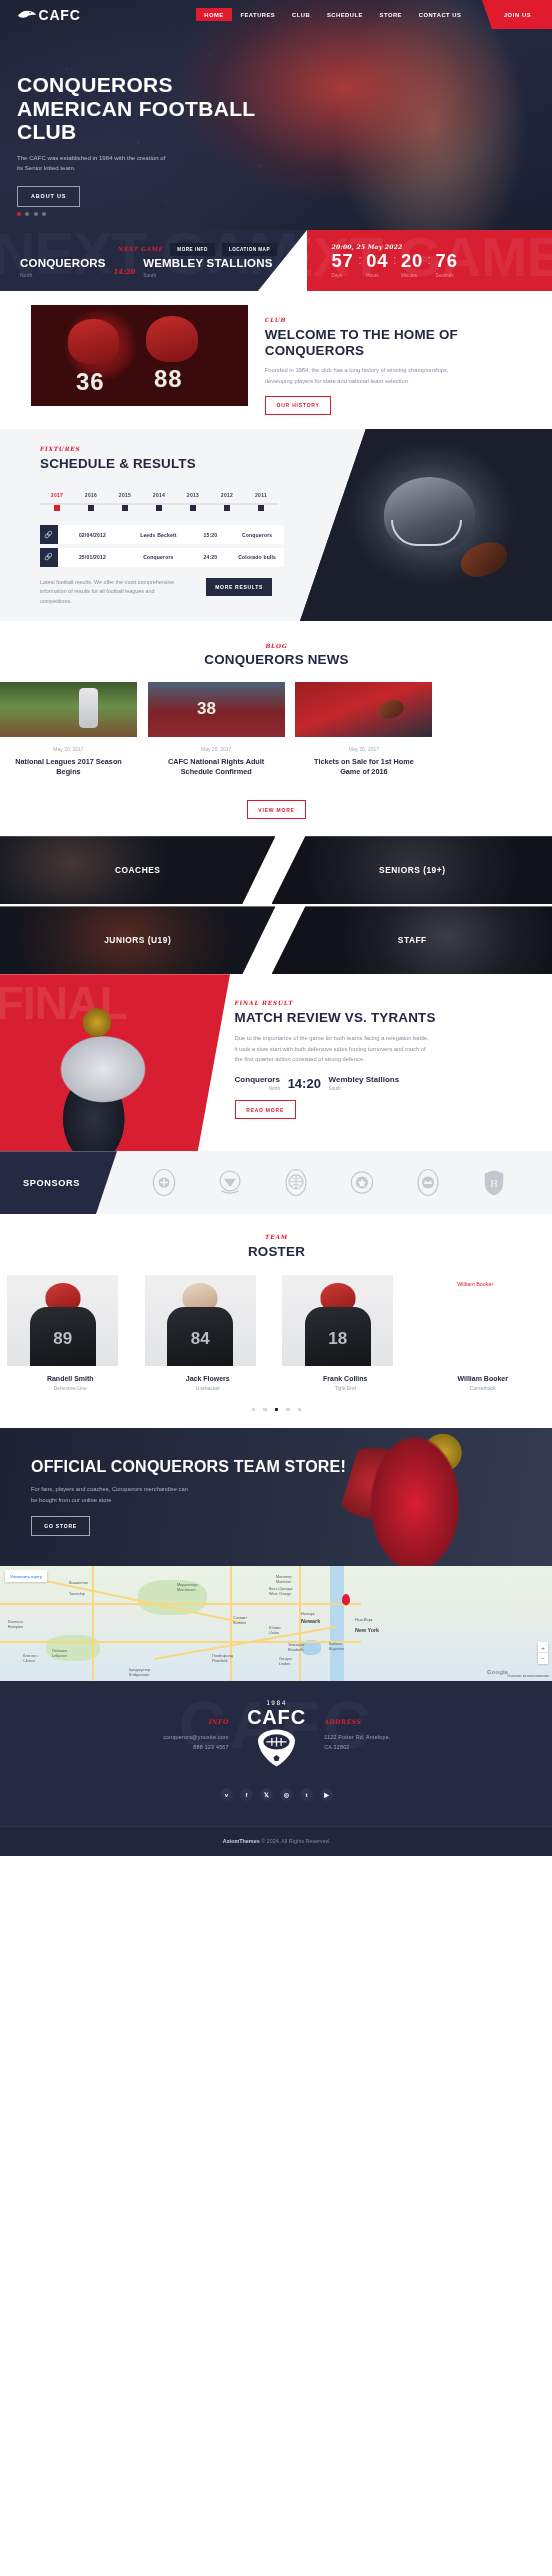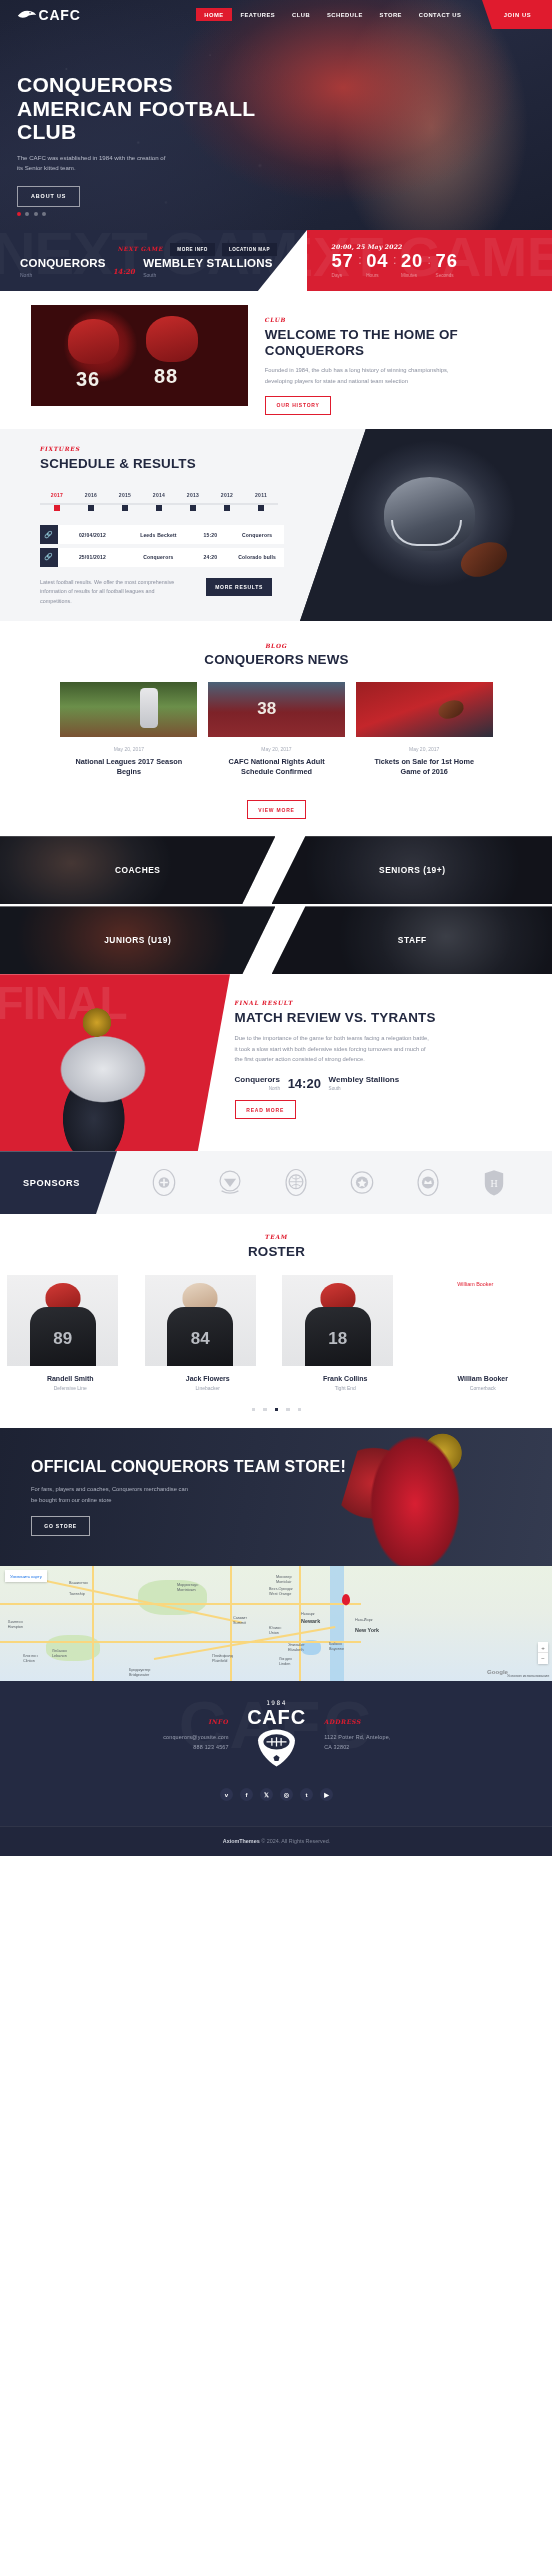--- a/index.html
+++ b/index.html
@@ -127,21 +127,21 @@
       radial-gradient(circle 37px at 32% 40%, #a3191c, #6e1113 70%, #3a0a0c),
       radial-gradient(circle 40px at 72% 42%, #b01d20, #741416 70%, #3a0a0c),
       linear-gradient(180deg,#e9e3dc,#cfc6bc);
   }
   .welcome-img .h1,.welcome-img .h2{
     position:absolute; border-radius:48% 48% 42% 42%;
     background:linear-gradient(165deg,#c62b2a,#7d1416);
   }
   .welcome-img .h1{ left:37px; top:14px; width:51px; height:45px;}
   .welcome-img .h2{ left:115px; top:10.7px; width:52px; height:46px;}
-  .welcome-img .num{ position:absolute; color:#f2efe9; font-size:20px; font-weight:bold; letter-spacing:0.8px;
+  .welcome-img .num{ position:absolute; color:#f2efe9; font-size:24px; font-weight:bold; letter-spacing:0.8px;
     font-family:"Liberation Sans Narrow","Liberation Sans",sans-serif;}
   .welcome-img .n1{ left:45px; top:63px;}
   .welcome-img .n2{ left:123px; top:60px;}
   .welcome-txt { padding-left:17px; padding-top:26px; }
   .eyebrow { color:#e01b2e; font-size:5.8px; letter-spacing:0.8px; text-transform:uppercase; margin-bottom:3.8px;}
   .sec-title {
     color:#222840; font-size:13.4px; font-weight:bold; text-transform:uppercase;
     line-height:1.18; letter-spacing:0.2px;
     font-family:"Liberation Sans Narrow","Liberation Sans",sans-serif;
   }
@@ -198,21 +198,21 @@
   .sched-foot { display:flex; align-items:flex-start; margin-top:10.7px; width:261px; }
   .sched-foot .txt { color:#8a8f9e; font-size:5.4px; line-height:1.8; width:146px;}
   .dark-btn {
     background:#242a42; color:#fff; font-size:5px; font-weight:bold; letter-spacing:0.7px;
     padding:6.1px 9.2px; text-transform:uppercase; margin-left:20px; cursor:pointer;
     font-family:"Liberation Sans Narrow","Liberation Sans",sans-serif;
   }
 
   
   .news { background:#fff; padding:21.5px 0 17px; text-align:center; }
-  .news-grid { display:flex; justify-content:center; gap:10.7px; margin-top:14px; }
+  .news-grid { display:flex; justify-content:flex-start; gap:10.7px; margin-top:14px; }
   .ncard { width:137px; }
   .ncard .thumb { width:137px; height:55px; }
   .t1 { background: linear-gradient(180deg,#3f5a2c 0%,#6b8f4a 45%,#7a5233 100%); position:relative;}
   .t2 { background: linear-gradient(180deg,#4b6278 0%,#7d2228 55%,#8d2a2f 100%); position:relative;}
   .t3 { background: linear-gradient(160deg,#9b1f22 0%,#c4262b 45%,#2b2f3c 100%); position:relative;}
   .t1::after{content:"";position:absolute;left:58%;top:10%;width:18.4px;height:40px;background:linear-gradient(180deg,#e8e8ea,#c2c4c9);border-radius:4.6px;}
   .t2::after{content:"38";position:absolute;left:36%;top:30%;color:#efe9e2;font-size:17px;font-weight:bold;font-family:"Liberation Sans Narrow","Liberation Sans",sans-serif;}
   .t3::after{content:"";position:absolute;left:60%;top:34%;width:26px;height:17px;border-radius:50%/55%;transform:rotate(-18deg);background:linear-gradient(150deg,#8a4528,#4a2312);}
   .ncard .date { color:#a6abb8; font-size:5px; margin-top:9.2px; }
   .ncard .ttl {

